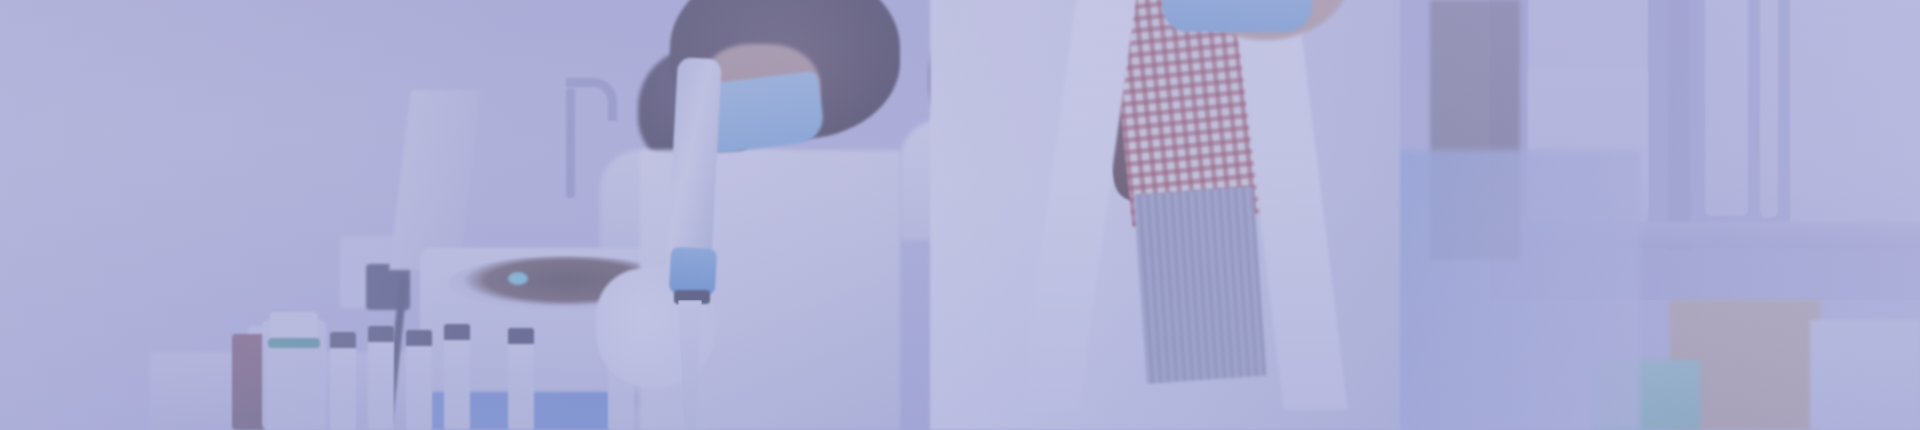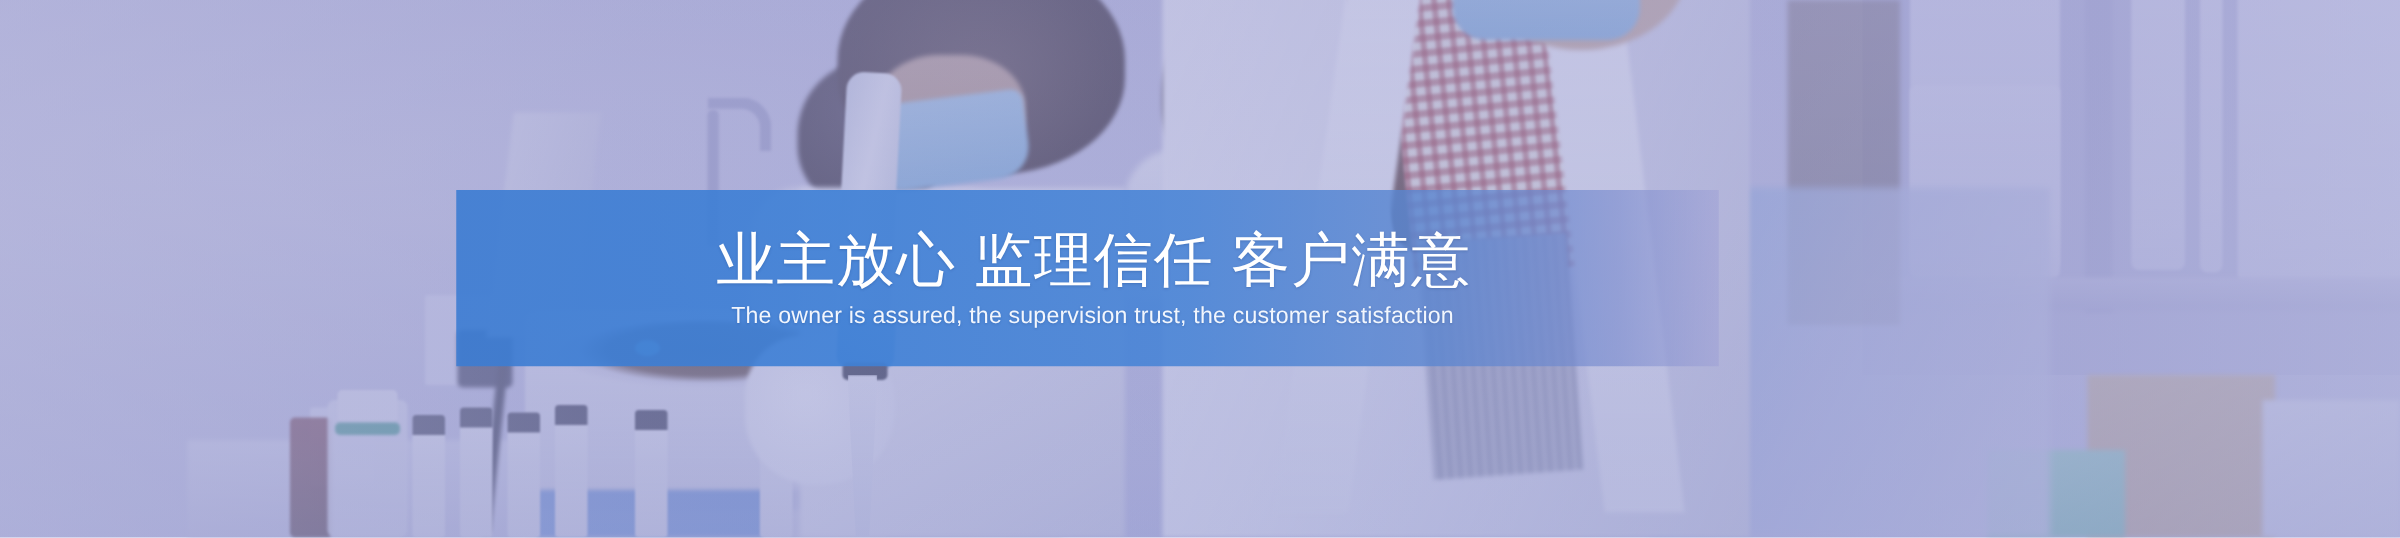--- a/index.html
+++ b/index.html
@@ -543,20 +543,14 @@
     <div class="pipette-body"></div>
     <div class="pipette-grip"></div>
     <div class="pipette-collar"></div>
     <div class="pipette-tip"></div>
 
   </div>
 
   <div class="grade"></div>
   <div class="grade2"></div>
 
-  <div class="strip">
-    <div class="strip-inner">
-      <div class="slogan-cn">业主放心 监理信任  客户满意</div>
-      <div class="slogan-en">The owner is assured, the supervision trust, the customer satisfaction</div>
-    </div>
-  </div>
 
 </div>
 
 </body></html>

